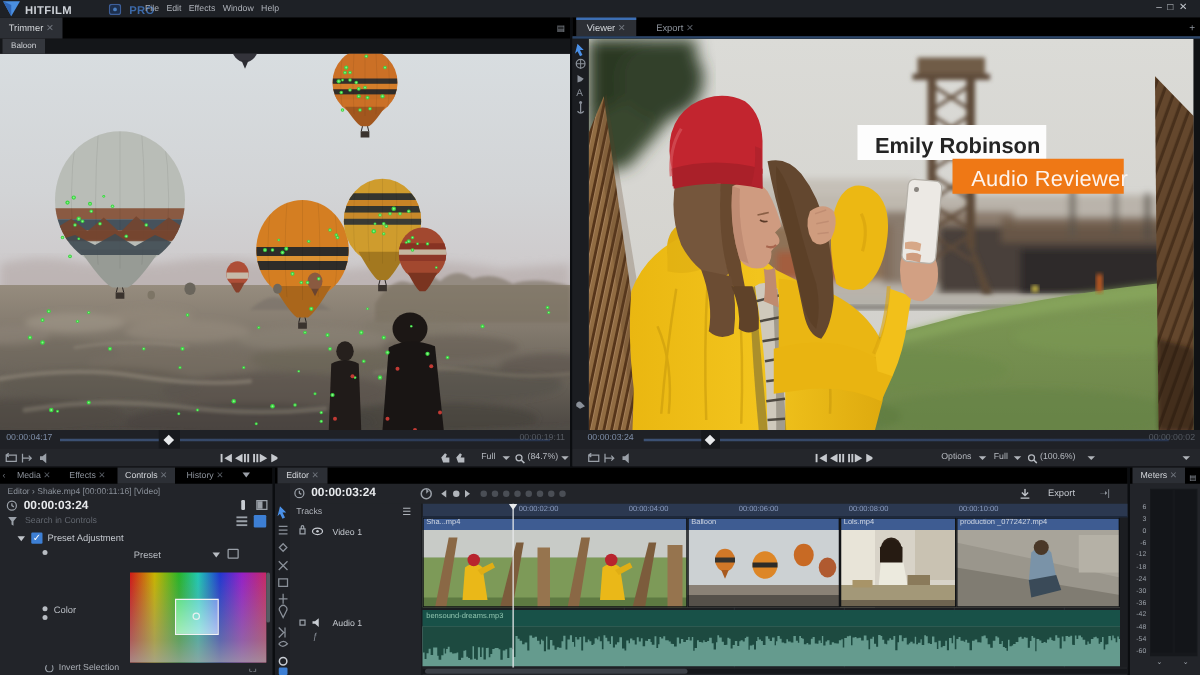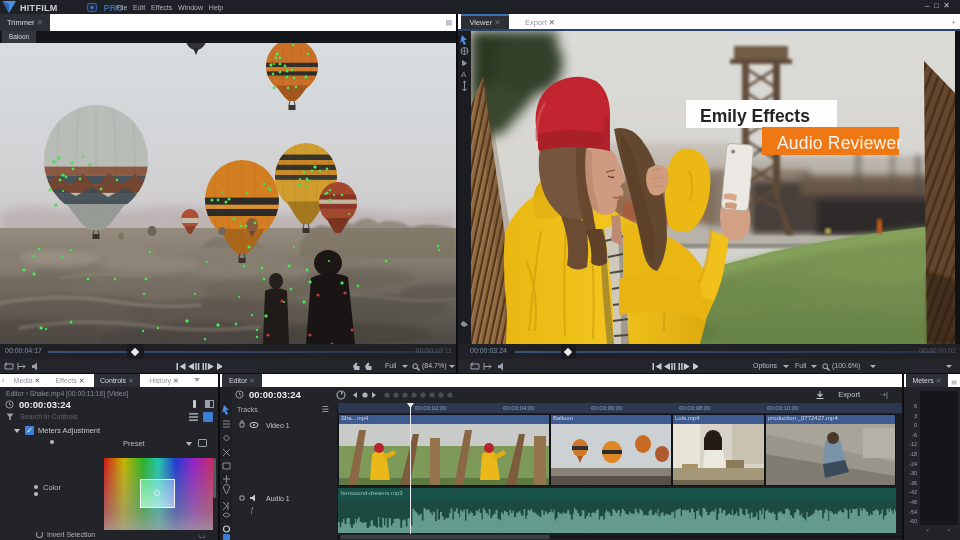--- a/index.html
+++ b/index.html
@@ -1,17 +1,17 @@
 <!DOCTYPE html>
 <html><head><meta charset="utf-8">
 <style>
 html,body{margin:0;padding:0;width:960px;height:540px;overflow:hidden;background:#0b0d10;font-family:"Liberation Sans",sans-serif;}
 *{box-sizing:border-box;}
 .abs{position:absolute;}
-.tabbar{background:#ffffff;}
+.tabbar{background:#000000;}
 .tab{position:absolute;top:0;height:100%;color:#8d939c;font-size:7.5px;line-height:17px;text-align:center;}
 .tab.on{background:#2c2f35;color:#d4d7db;}
 </style></head>
 <body>
 
 <div class="abs" style="left:0;top:0;width:960px;height:14px;background:#1e2126;">
   <svg class="abs" style="left:2px;top:0px" width="15" height="14" viewBox="0 0 15 14">
     <polygon points="0.5,1 14,1 7,13" fill="#4a8fe0"></polygon>
     <polygon points="0.5,1 7,4 7,13" fill="#2f66b6"></polygon>
   </svg>
@@ -656,21 +656,21 @@
 <path d="M251,172 Q263,164 273,170 Q281,178 279,194 Q277,206 267,210 Q255,210 251,200 Q247,184 251,172 Z" fill="#d2a083"></path>
 <g transform="rotate(5 266 146)">
 <rect x="253" y="113" width="27" height="66" rx="5" fill="#ece9e4"></rect>
 <rect x="253" y="113" width="27" height="66" rx="5" fill="none" stroke="#b5b1a9" stroke-width="1"></rect>
 <circle cx="260" cy="121" r="2" fill="#8a8680"></circle>
 </g>
 <path d="M253,163 q7,-2 13,1 l-1,6 q-7,-2 -12,-2 Z" fill="#d7a888"></path>
 <path d="M254,172 q7,-2 12,1 l-1,6 q-6,-2 -11,-2 Z" fill="#cf9c7e"></path>
       </svg>
     <div class="abs" style="left:215px;top:69px;width:151px;height:28px;background:#fdfdfd;"></div>
-    <div class="abs" style="left:229px;top:75px;font-size:17.5px;font-weight:bold;color:#242424;letter-spacing:0px;">Emily Effects</div>
+    <div class="abs" style="left:229px;top:75px;font-size:17.5px;font-weight:bold;color:#242424;letter-spacing:0px;">Emily Robinson</div>
     <div class="abs" style="left:291px;top:96px;width:137px;height:28px;background:#ef7815;"></div>
     <div class="abs" style="left:306px;top:102px;font-size:17.5px;color:#fdf3ec;letter-spacing:0.2px;">Audio Reviewer</div>
 </div>
   <div class="abs" style="left:497px;top:17px;width:5px;height:313px;background:#101214;"></div>
 
   <div class="abs" style="left:0;top:330px;width:502px;height:15px;background:#1f2126;">
     <div class="abs" style="left:12px;top:3px;font-size:7px;color:#7f8fa9;">00:00:03:24</div>
     <div class="abs" style="left:57px;top:7px;width:420px;height:2px;background:linear-gradient(to right,#3c5174,#27344e);"></div>
     <div class="abs" style="left:103px;top:0px;width:15px;height:15px;background:#17191d;"></div>
     <div class="abs" style="left:107px;top:5px;width:6px;height:6px;background:#e8eaec;transform:rotate(45deg);"></div>
@@ -746,24 +746,24 @@
           <rect x="0" y="3.2" width="9" height="1.6"></rect>
           <rect x="0" y="6.4" width="9" height="1.6"></rect>
         </g>
       </svg>
     <div class="abs" style="left:203px;top:1px;width:10px;height:10px;background:#3d7fd4;border-radius:1px;"></div>
   </div>
 
   <div class="abs" style="left:0;top:51px;width:218px;height:12px;">
     <div class="abs" style="left:14px;top:4px;width:0;height:0;border-left:3.5px solid transparent;border-right:3.5px solid transparent;border-top:4.5px solid #c0c4ca;"></div>
     <div class="abs" style="left:25px;top:1px;width:9px;height:9px;background:#3d7fd4;border-radius:1px;color:#fff;font-size:8px;line-height:9px;text-align:center;">✓</div>
-    <div class="abs" style="left:38px;top:1px;font-size:7.5px;color:#c3c7cd;">Meters Adjustment</div>
-  </div>
-
-  <div class="abs" style="left:16px;top:64px;width:198px;height:12px;">
+    <div class="abs" style="left:38px;top:1px;font-size:7.5px;color:#c3c7cd;">Preset Adjustment</div>
+  </div>
+
+  <div class="abs" style="left:0;top:64px;width:198px;height:12px;">
     <div class="abs" style="left:34px;top:2px;width:4px;height:4px;background:#b8bcc2;border-radius:50%;"></div>
     <div class="abs" style="left:107px;top:1px;font-size:7.5px;color:#b9bdc3;">Preset</div>
     <div class="abs" style="left:170px;top:4px;width:0;height:0;border-left:3.5px solid transparent;border-right:3.5px solid transparent;border-top:4.5px solid #b8bcc2;"></div>
     <div class="abs" style="left:182px;top:1px;width:9px;height:8px;border:1px solid #9aa0a8;border-radius:1px;"></div>
   </div>
 
   <div class="abs" style="left:0;top:76px;width:218px;height:10px;margin-top:32px;">
     <div class="abs" style="left:34px;top:3px;width:4px;height:4px;background:#b8bcc2;border-radius:50%;"></div>
     <div class="abs" style="left:43px;top:1px;font-size:7.5px;color:#b9bdc3;">Color</div>
     <svg class="abs" style="left:198px;top:0px" width="9" height="9" viewBox="0 0 9 9">

